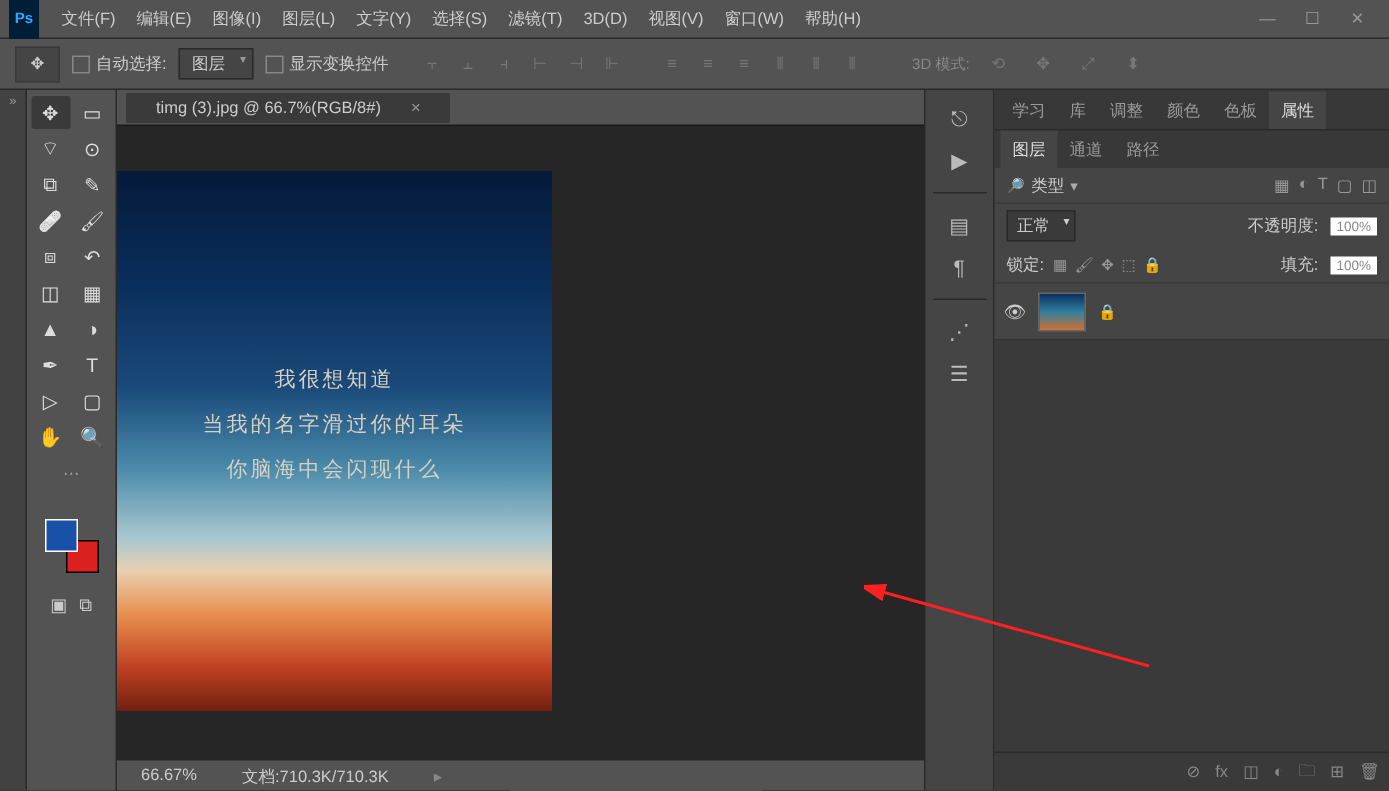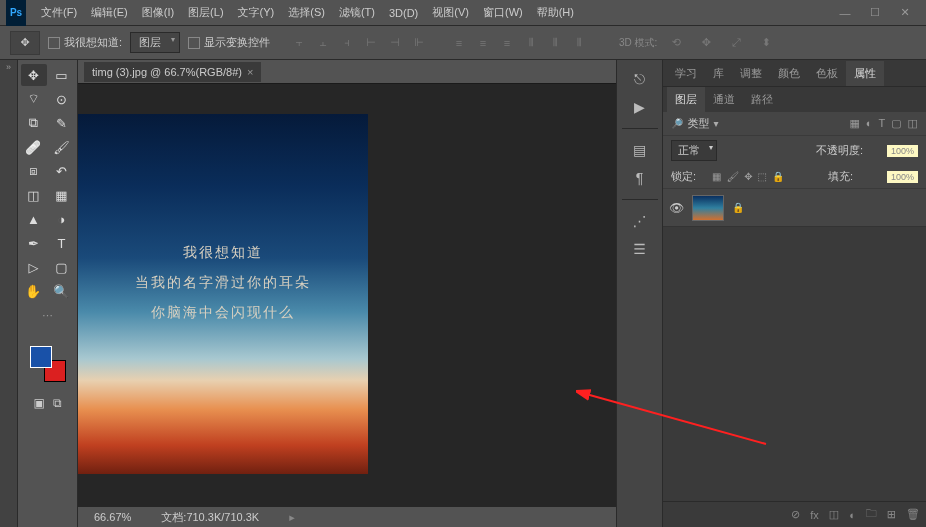--- a/index.html
+++ b/index.html
@@ -23,21 +23,21 @@
 .tool{width:26px;height:22px;display:flex;align-items:center;justify-content:center;cursor:pointer;color:#ddd;border-radius:2px;position:relative;font-size:13px}
 .tool.active{background:#3a3a3a}
 .tool-single{width:26px;height:22px;display:flex;align-items:center;justify-content:center;margin-top:2px}
 .color-swatches{margin-top:20px;position:relative;width:36px;height:36px}
 .swatch-bg{position:absolute;width:22px;height:22px;border:1px solid #000;right:0;bottom:0;background:#db2020}
 .swatch-fg{position:absolute;width:22px;height:22px;border:1px solid #fff;left:0;top:0;background:#1951a8}
 .mini-icons{margin-top:14px;display:flex;gap:8px}
 .mini-icons span{font-size:12px;color:#ccc}
 .canvas-area{flex:1;background:#262626;display:flex;flex-direction:column;position:relative}
 .tab-bar{height:24px;background:#535353;display:flex;align-items:center;padding-left:6px;border-bottom:1px solid #1a1a1a}
-.doc-tab{background:#3a3a3a;padding:4px 8px;display:flex;align-items:center;gap:5px;font-size:10px;color:#ddd}
+.doc-tab{background:#3a3a3a;padding:4px 20px;display:flex;align-items:center;gap:20px;font-size:10px;color:#ddd}
 .doc-tab .close{color:#999;cursor:pointer}
 .canvas-viewport{flex:1;display:flex;align-items:flex-start;padding-top:30px;position:relative}
 .canvas-image{width:290px;height:360px;background:linear-gradient(to bottom,#051a3a 0%,#0a2d5a 20%,#1a4a7a 40%,#4a8aaa 55%,#a8c8d0 68%,#e8d0b0 74%,#e89050 82%,#c04020 92%,#702010 100%);position:relative}
 .canvas-text{position:absolute;width:100%;text-align:center;color:#d8d0c0;font-family:"KaiTi","STKaiti",serif;font-size:14px;letter-spacing:2px}
 .arrow-svg{position:absolute;right:-160px;top:300px;pointer-events:none}
 .status-bar{height:20px;background:#535353;display:flex;align-items:center;padding:0 16px;gap:30px;font-size:10px;color:#bbb}
 .right-dock{width:46px;background:#454545;border-left:1px solid #2a2a2a;display:flex;flex-direction:column;align-items:center;padding-top:8px;gap:6px}
 .dock-icon{width:28px;height:22px;display:flex;align-items:center;justify-content:center;color:#bbb;cursor:pointer;font-size:14px}
 .dock-sep{width:80%;height:1px;background:#2a2a2a;margin:4px 0}
 .panels{width:264px;background:#454545;border-left:1px solid #2a2a2a;display:flex;flex-direction:column}
@@ -45,32 +45,32 @@
 .ptab{padding:5px 8px;color:#999;cursor:pointer;font-size:11px}
 .ptab.active{background:#454545;color:#ddd}
 .panel-tabs2{height:26px;display:flex;align-items:flex-end;background:#383838;padding-left:4px;border-top:1px solid #2a2a2a}
 .layer-controls{padding:4px 8px;display:flex;align-items:center;gap:6px;border-bottom:1px solid #3a3a3a}
 .search-kind{display:flex;align-items:center;gap:4px;font-size:10px;color:#aaa}
 .icon-row{display:flex;gap:6px;margin-left:auto}
 .icon-row span{color:#999;font-size:11px;cursor:pointer}
 .blend-row{padding:4px 8px;display:flex;align-items:center;gap:6px;font-size:10px;color:#999}
 .blend-drop{background:#3a3a3a;padding:2px 16px 2px 6px;border:1px solid #2a2a2a;position:relative;color:#ccc}
 .blend-drop::after{content:"▾";position:absolute;right:3px;font-size:8px}
-.lock-row{padding:4px 8px;display:flex;align-items:center;gap:16px;font-size:10px;color:#999;border-bottom:1px solid #3a3a3a}
+.lock-row{padding:4px 8px;display:flex;align-items:center;gap:6px;font-size:10px;color:#999;border-bottom:1px solid #3a3a3a}
 .lock-icons{display:flex;gap:5px}
 .lock-icons span{font-size:10px;color:#999}
 .layer-list{flex:1;background:#3a3a3a;overflow-y:auto}
 .layer-item{height:38px;display:flex;align-items:center;padding:0 6px;gap:8px;background:#454545;border-bottom:1px solid #333}
 .eye{color:#ccc;font-size:12px;cursor:pointer}
 .thumb{width:32px;height:26px;background:linear-gradient(to bottom,#0a3060 0%,#3080a0 50%,#d07030 100%);border:1px solid #666}
 .layer-name{flex:1;color:#ddd}
 .lock-ind{color:#999;font-size:10px}
 .panel-footer{height:26px;background:#3a3a3a;display:flex;align-items:center;justify-content:flex-end;padding:0 6px;gap:10px;border-top:1px solid #2a2a2a}
 .panel-footer span{color:#888;font-size:11px;cursor:pointer}
-.pct-box{background:#fef9c3;padding:1px 4px;font-size:9px;color:#888;margin-left:18px}
+.pct-box{background:#ffffff;padding:1px 4px;font-size:9px;color:#888;margin-left:2px}
 </style>
 </head>
 <body>
 
 <div class="titlebar">
   <div class="ps-icon">Ps</div>
   <div class="menu-item">文件(F)</div>
   <div class="menu-item">编辑(E)</div>
   <div class="menu-item">图像(I)</div>
   <div class="menu-item">图层(L)</div>
@@ -83,21 +83,21 @@
   <div class="menu-item">帮助(H)</div>
   <div class="win-controls">
     <div class="win-btn">—</div>
     <div class="win-btn">☐</div>
     <div class="win-btn">✕</div>
   </div>
 </div>
 
 <div class="options-bar">
   <div class="opt-icon">✥</div>
-  <div><span class="checkbox"></span><span>我很想知道:</span></div>
+  <div><span class="checkbox"></span><span>自动选择:</span></div>
   <div class="dropdown">图层</div>
   <div><span class="checkbox"></span><span>显示变换控件</span></div>
   <div style="display:flex;gap:2px;margin-left:10px">
     <div class="align-icon">⫟</div>
     <div class="align-icon">⫠</div>
     <div class="align-icon">⫞</div>
     <div class="align-icon">⊢</div>
     <div class="align-icon">⊣</div>
     <div class="align-icon">⊩</div>
   </div>

